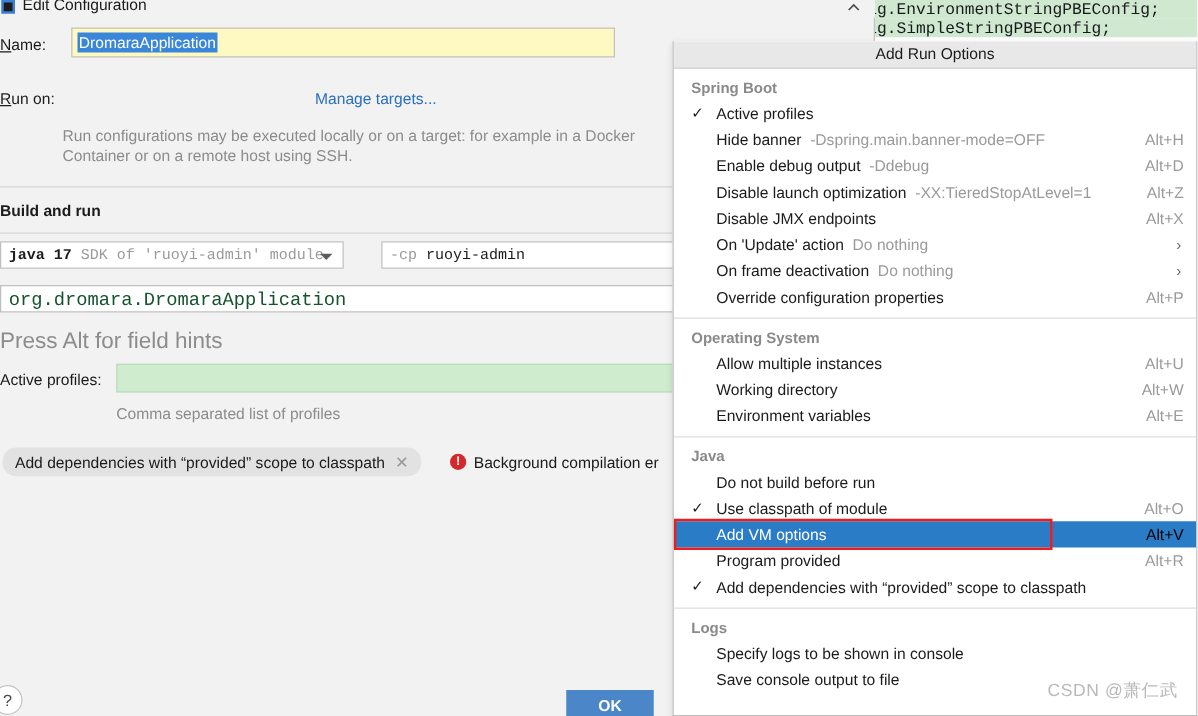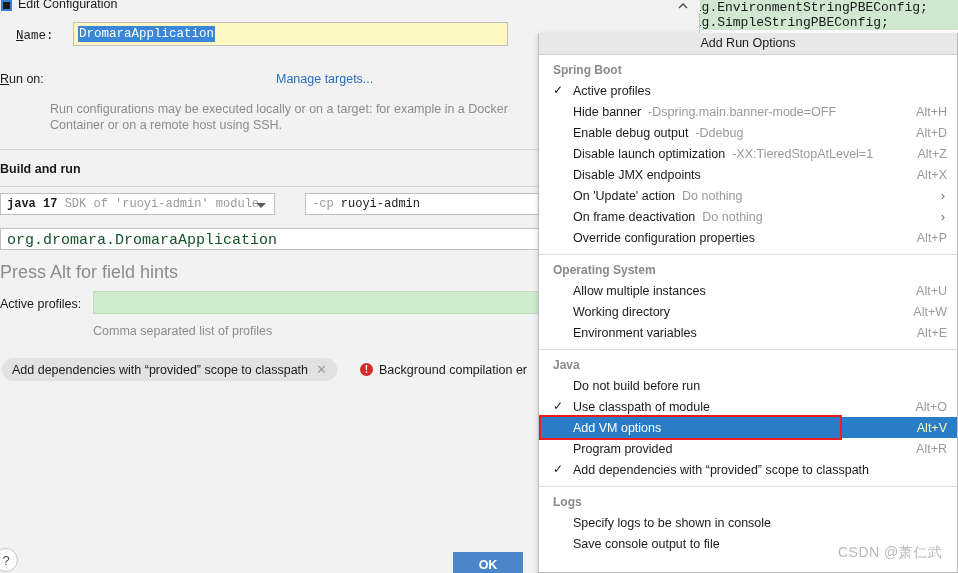--- a/index.html
+++ b/index.html
@@ -82,22 +82,22 @@
     top: 0px;
     width: 14px;
     height: 12px;
     color: #4a4a4a;
   }
   #collapse-caret svg { display:block; }
 
   
   .row-name {
     position: absolute;
-    left: 16px; top: 22px;
-    width: 700px; height: 28px; font-family: Liberation Mono, monospace;
+    left: 0; top: 22px;
+    width: 700px; height: 28px;
   }
   .lbl {
     position: absolute;
     font-size: 12.5px;
     color: #1b1b1b;
     white-space: nowrap;
   }
   #name-label { left: 0px; top: 7px; }
   #name-label u { text-decoration: underline; }
   #name-input {
@@ -155,21 +155,20 @@
     border-right: 5px solid transparent;
     border-top: 5px solid #5c5c5c;
   }
   #manage-targets {
     position: absolute;
     left: 252px; top: 6px;
     font-size: 12.5px;
     color: #2a6fc0;
     white-space: nowrap;
     cursor: pointer;
-    margin-left: 24px;
   }
 
   
   #runon-help {
     position: absolute;
     left: 50px; top: 101px;
     width: 470px;
     font-size: 12.5px;
     color: #8c8c8c;
     line-height: 16px;
@@ -423,21 +422,21 @@
   .mi .submenu-arrow {
     position: absolute;
     right: 12px;
     color: #6a6a6a;
     font-size: 12px;
   }
   .mi.selected {
     background: #2a7cc7;
     color: #ffffff;
   }
-  .mi.selected .accel { color: #fef9c3; }
+  .mi.selected .accel { color: #000000; }
   .mi-divider {
     height: 1px;
     background: #dedede;
     margin: 6px 0 0 0;
   }
 
   #red-highlight {
     position: absolute;
     left: 0px;
     top: 368px;

